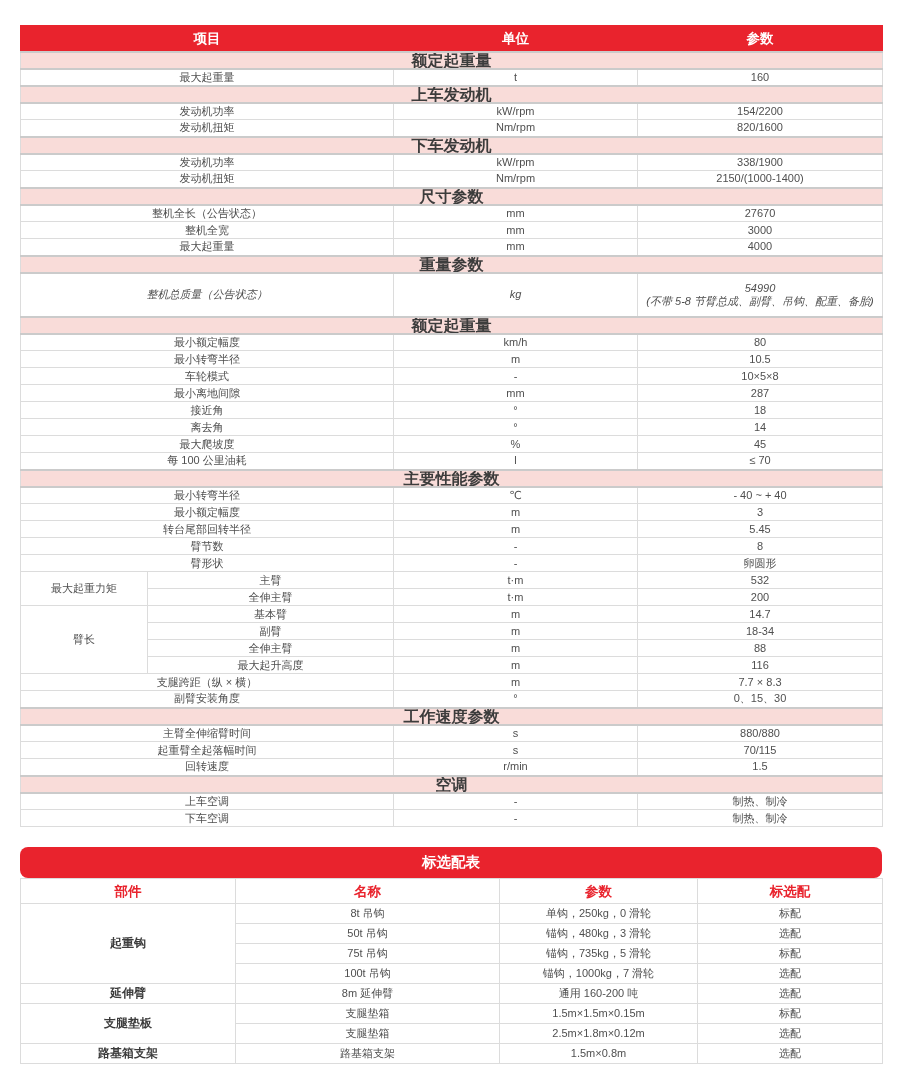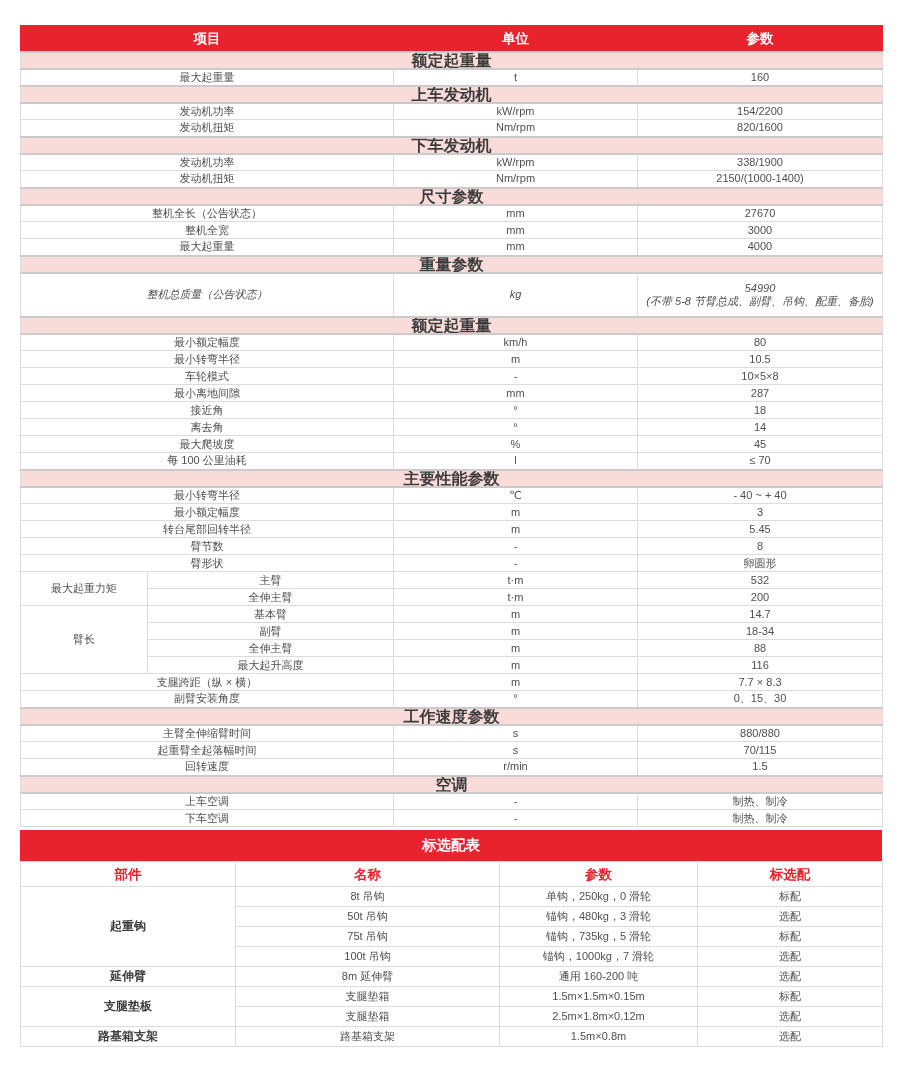--- a/index.html
+++ b/index.html
@@ -34,24 +34,24 @@
   tr.section td{
     background:var(--pink);
     color:var(--dark);font-weight:bold;font-size:16px;height:16px;
     border-top:2px solid var(--section-border);
     border-bottom:2px solid var(--section-border);
   }
   tr.tall td{height:44px;white-space:normal;font-style:italic;}
   .val2{display:block;font-size:11px;line-height:12px;}
   
   .banner{
-    width:862px;height:31px;margin-top:3px;
+    width:862px;height:31px;margin-top:20px;
     background:var(--red);color:#ffffff;
     font-weight:bold;font-size:14.5px;
-    display:flex;align-items:center;justify-content:center;
+    display:flex;align-items:center;justify-content:center;border-radius:8px;
   }
   
   .opts{margin-top:0;}
   .opts thead td{
     color:var(--red);font-weight:bold;font-size:13.5px;height:25px;
     background:#ffffff;
   }
   .opts td{height:20px;}
   td.part{font-weight:bold;color:var(--dark);font-size:12px;}
 </style>

